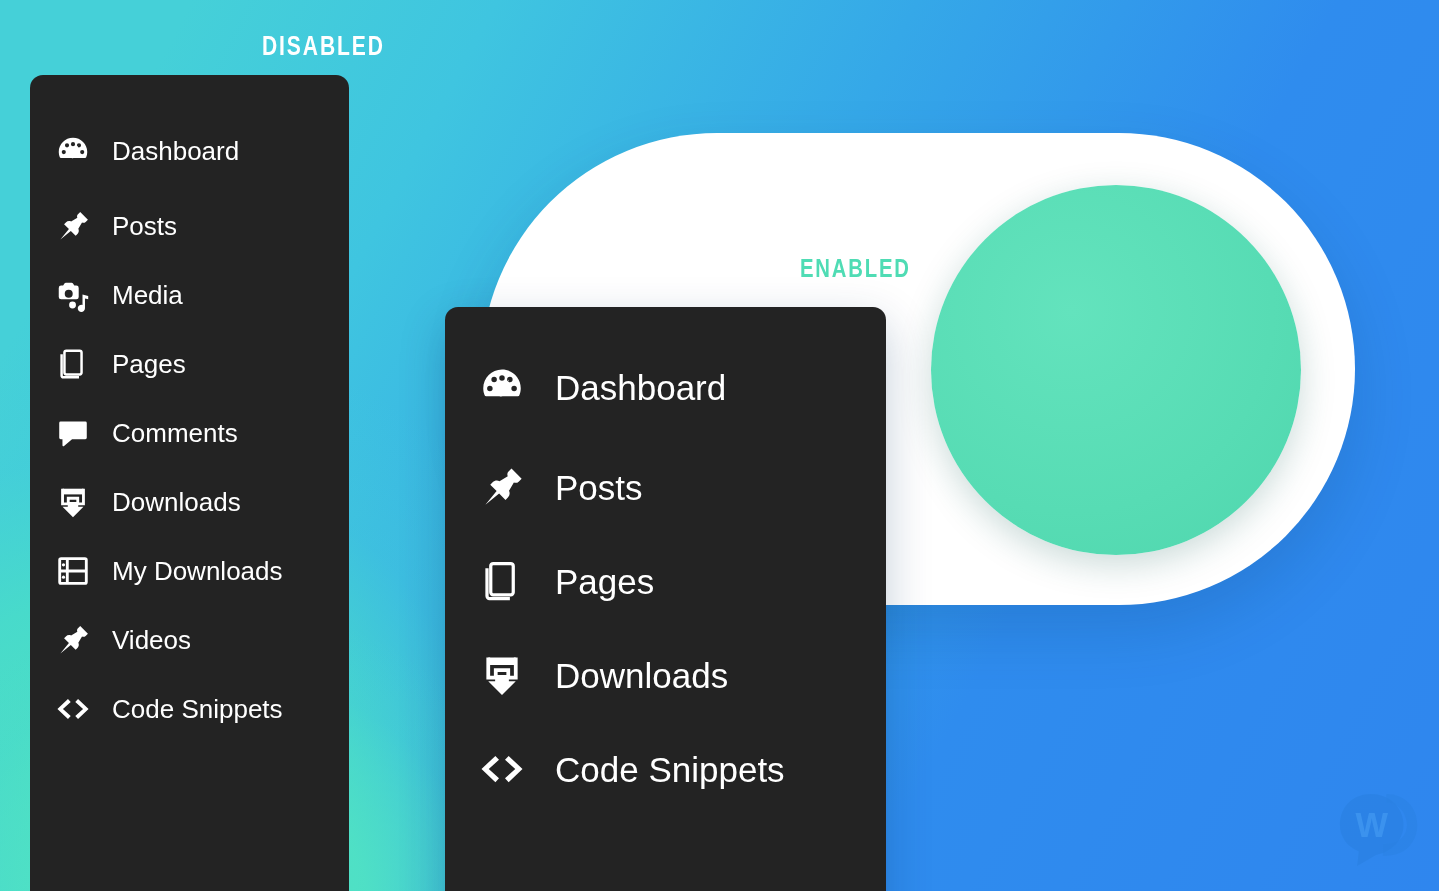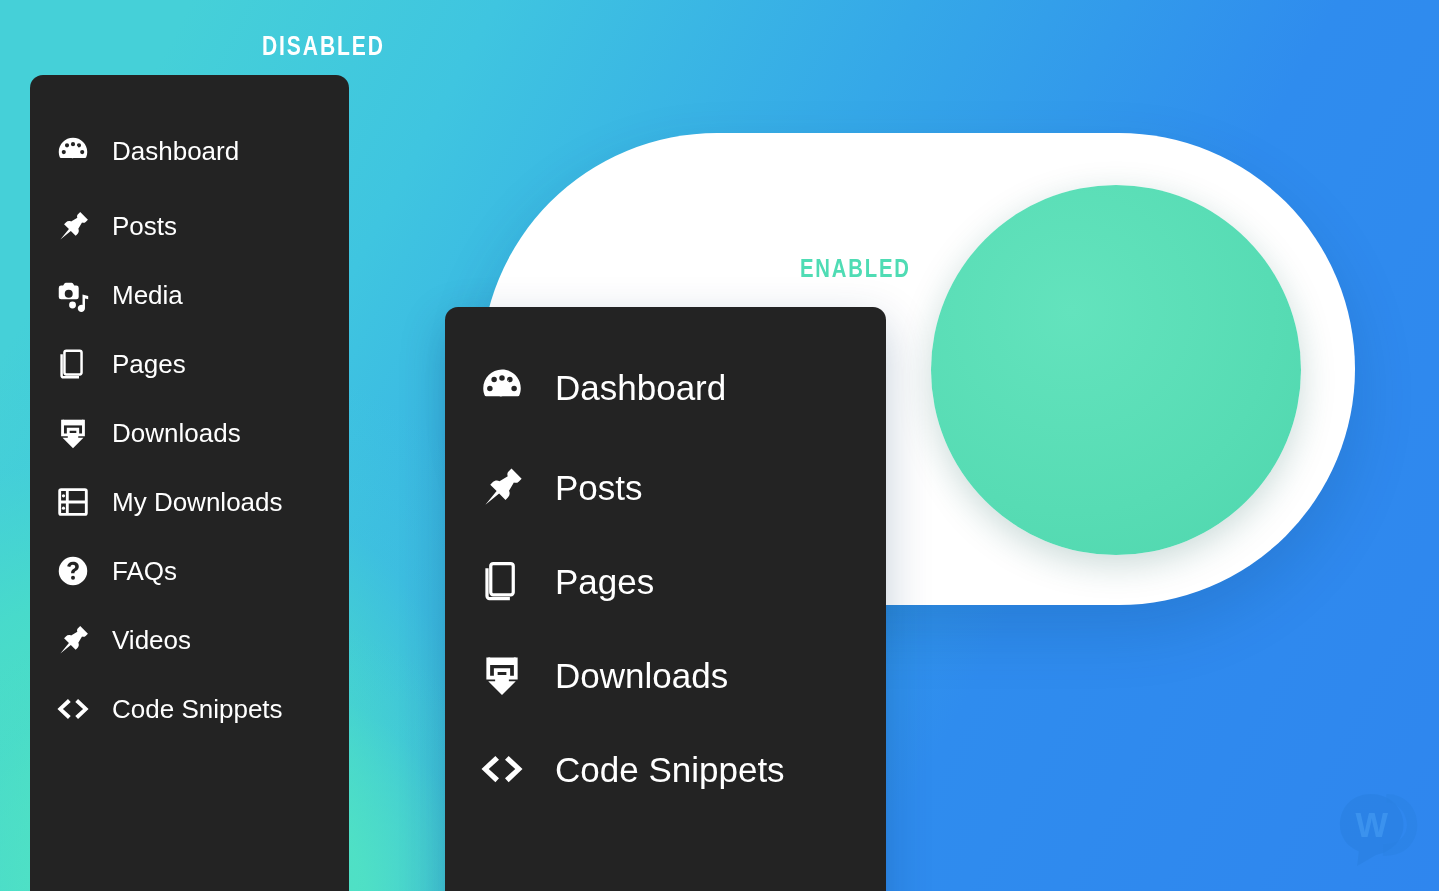--- a/index.html
+++ b/index.html
@@ -215,47 +215,45 @@
         <svg viewBox="0 0 40 40">
           <path d="M13 6h14a2 2 0 012 2v21a2 2 0 01-2 2H13a2 2 0 01-2-2V8a2 2 0 012-2z" fill="none" stroke="#fff" stroke-width="2.6"></path>
           <path d="M8 11v21a2 2 0 002 2h15" fill="none" stroke="#fff" stroke-width="2.6" stroke-linecap="square"></path>
         </svg>
       </span>
       <span class="mi-label">Pages</span>
     </div>
     <div class="menu-item">
       <span class="mi-icon">
         <svg viewBox="0 0 40 40">
+          <path d="M7 8h26a1.5 1.5 0 011.5 1.5V25a1.5 1.5 0 01-1.5 1.5H19l-8.4 7.2c-.7.6-1.7.1-1.7-.8v-6.4H7A1.5 1.5 0 015.5 25V9.5A1.5 1.5 0 017 8z"></path>
+        </svg>
+      </span>
+      <span class="mi-label">Comments</span>
+    </div>
+    <div class="menu-item">
+      <span class="mi-icon">
+        <svg viewBox="0 0 40 40">
           <path d="M9 6h22v6H9z"></path>
           <path d="M9 6v16h6v-6h10v6h6V6" fill="none" stroke="#fff" stroke-width="3"></path>
           <path d="M14.5 20h11v5h5.5L20 36 9 25h5.5z"></path>
         </svg>
       </span>
       <span class="mi-label">Downloads</span>
     </div>
     <div class="menu-item">
       <span class="mi-icon">
         <svg viewBox="0 0 40 40">
           <rect x="6" y="7" width="28" height="26" rx="1.5" fill="none" stroke="#fff" stroke-width="3"></rect>
           <path d="M14 7v26M6 20h28" stroke="#fff" stroke-width="3"></path>
           <circle cx="10" cy="13.5" r="1.7"></circle>
           <circle cx="10" cy="26.5" r="1.7"></circle>
         </svg>
       </span>
       <span class="mi-label">My Downloads</span>
-    </div>
-    <div class="menu-item">
-      <span class="mi-icon">
-        <svg viewBox="0 0 40 40">
-          <circle cx="20" cy="20" r="15"></circle>
-          <path d="M20 10.2c-3.3 0-5.6 1.9-6.2 4.8l3.4.7c.3-1.4 1.3-2.2 2.7-2.2 1.4 0 2.4.8 2.4 2 0 1-.5 1.6-1.9 2.5-1.8 1.2-2.5 2.3-2.4 4.4h3.5c0-1.2.4-1.8 1.8-2.7 1.9-1.2 2.8-2.5 2.8-4.5 0-3-2.4-5-6.1-5z" fill="#232323"></path>
-          <circle cx="20" cy="27" r="2.1" fill="#232323"></circle>
-        </svg>
-      </span>
-      <span class="mi-label">FAQs</span>
     </div>
     <div class="menu-item">
       <span class="mi-icon">
         <svg viewBox="0 0 40 40">
           <path d="M27.6 5.2l-2.4 2.4c-1 1-1.2 2.5-.6 3.8l-6.6 3.9c-1.8-.9-4-.6-5.5.9l-1.9 1.9 5.1 5.1-9 11 11-9 5.1 5.1 1.9-1.9c1.5-1.5 1.8-3.7.9-5.5l3.9-6.6c1.3.6 2.8.4 3.8-.6l2.4-2.4-8.1-8.1z"></path>
         </svg>
       </span>
       <span class="mi-label">Videos</span>
     </div>
     <div class="menu-item">

